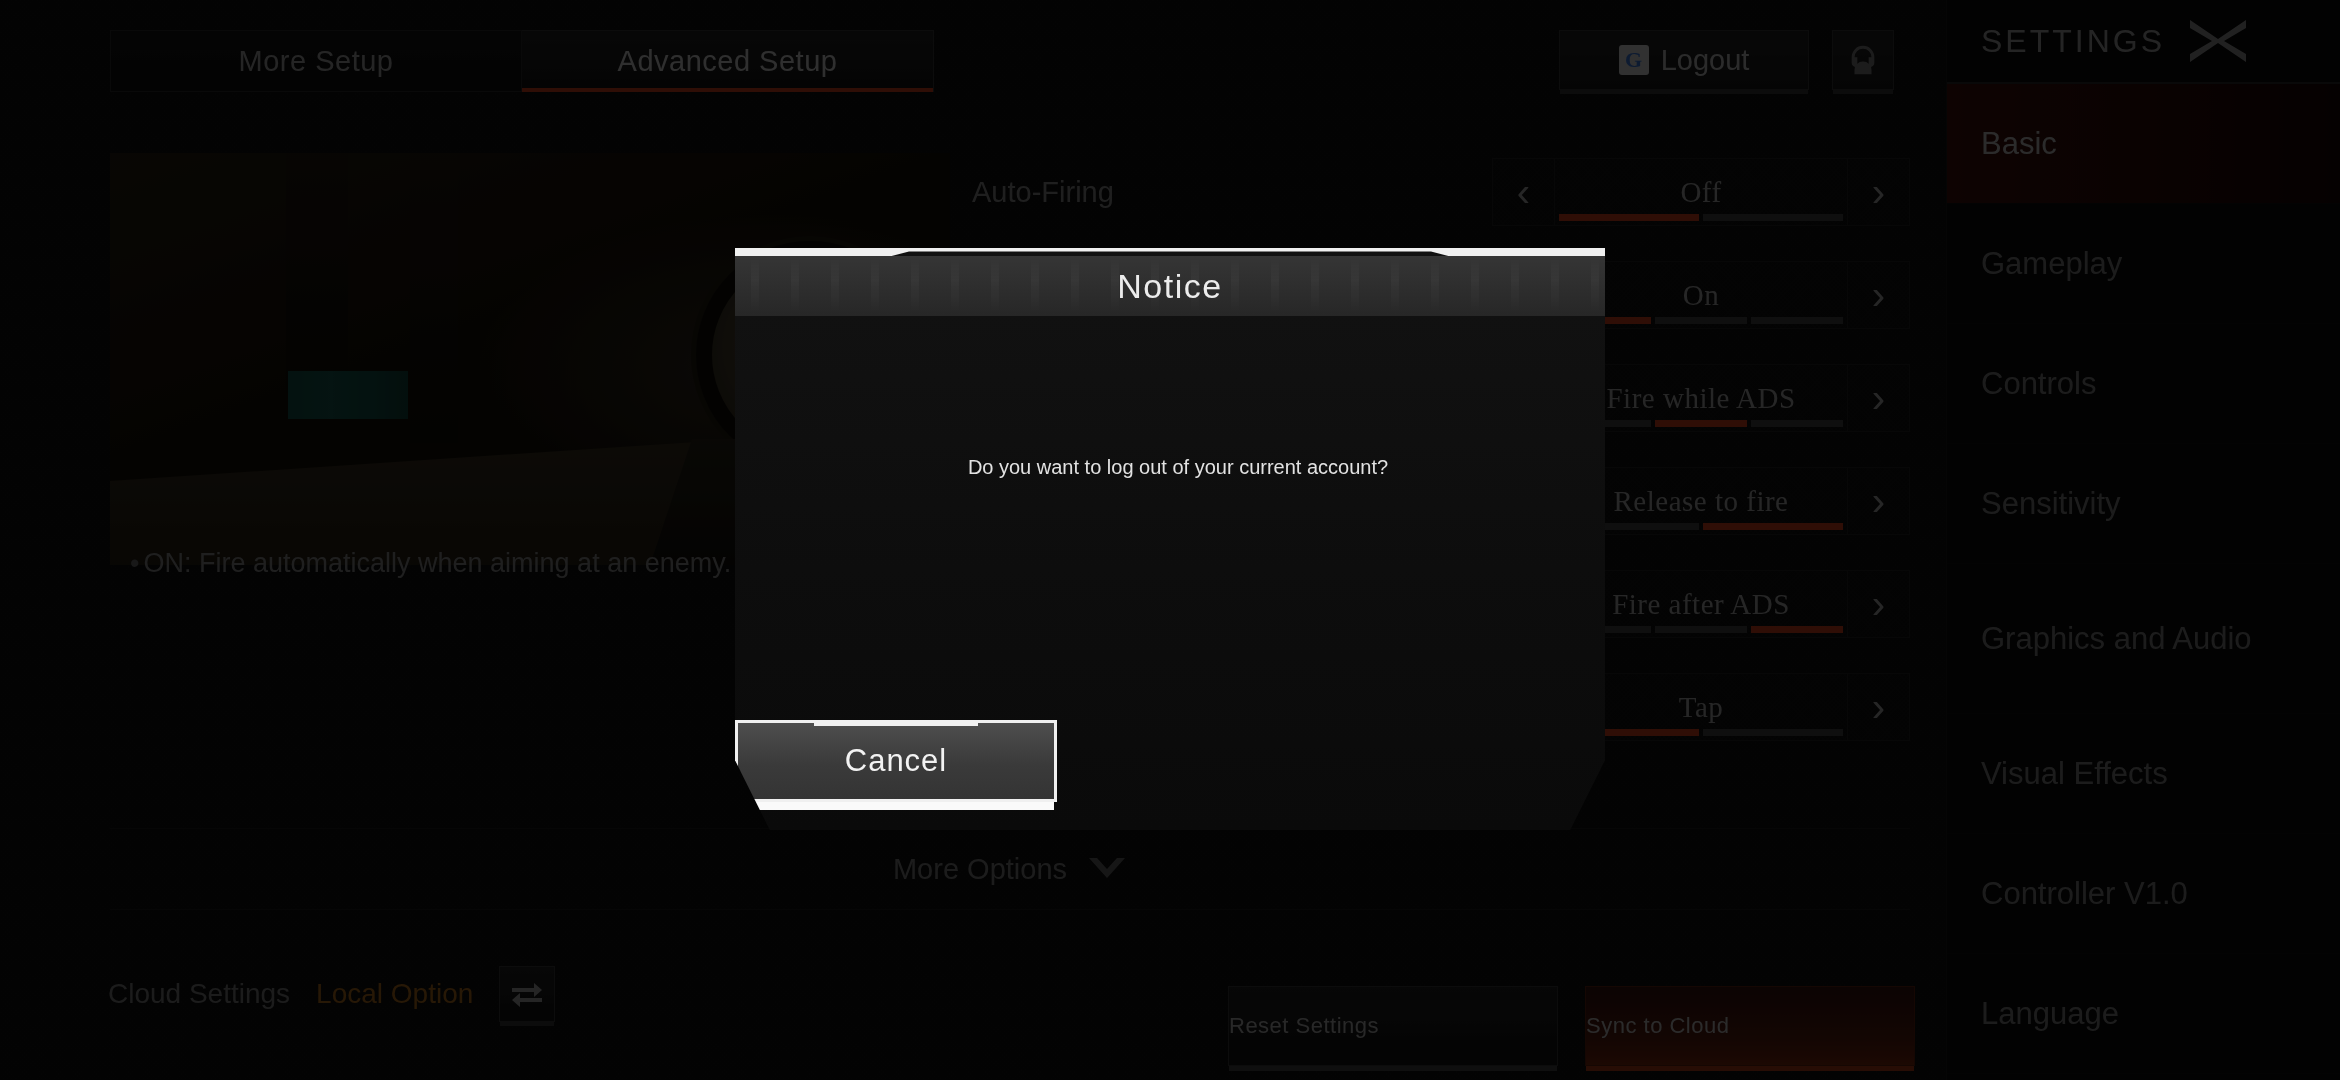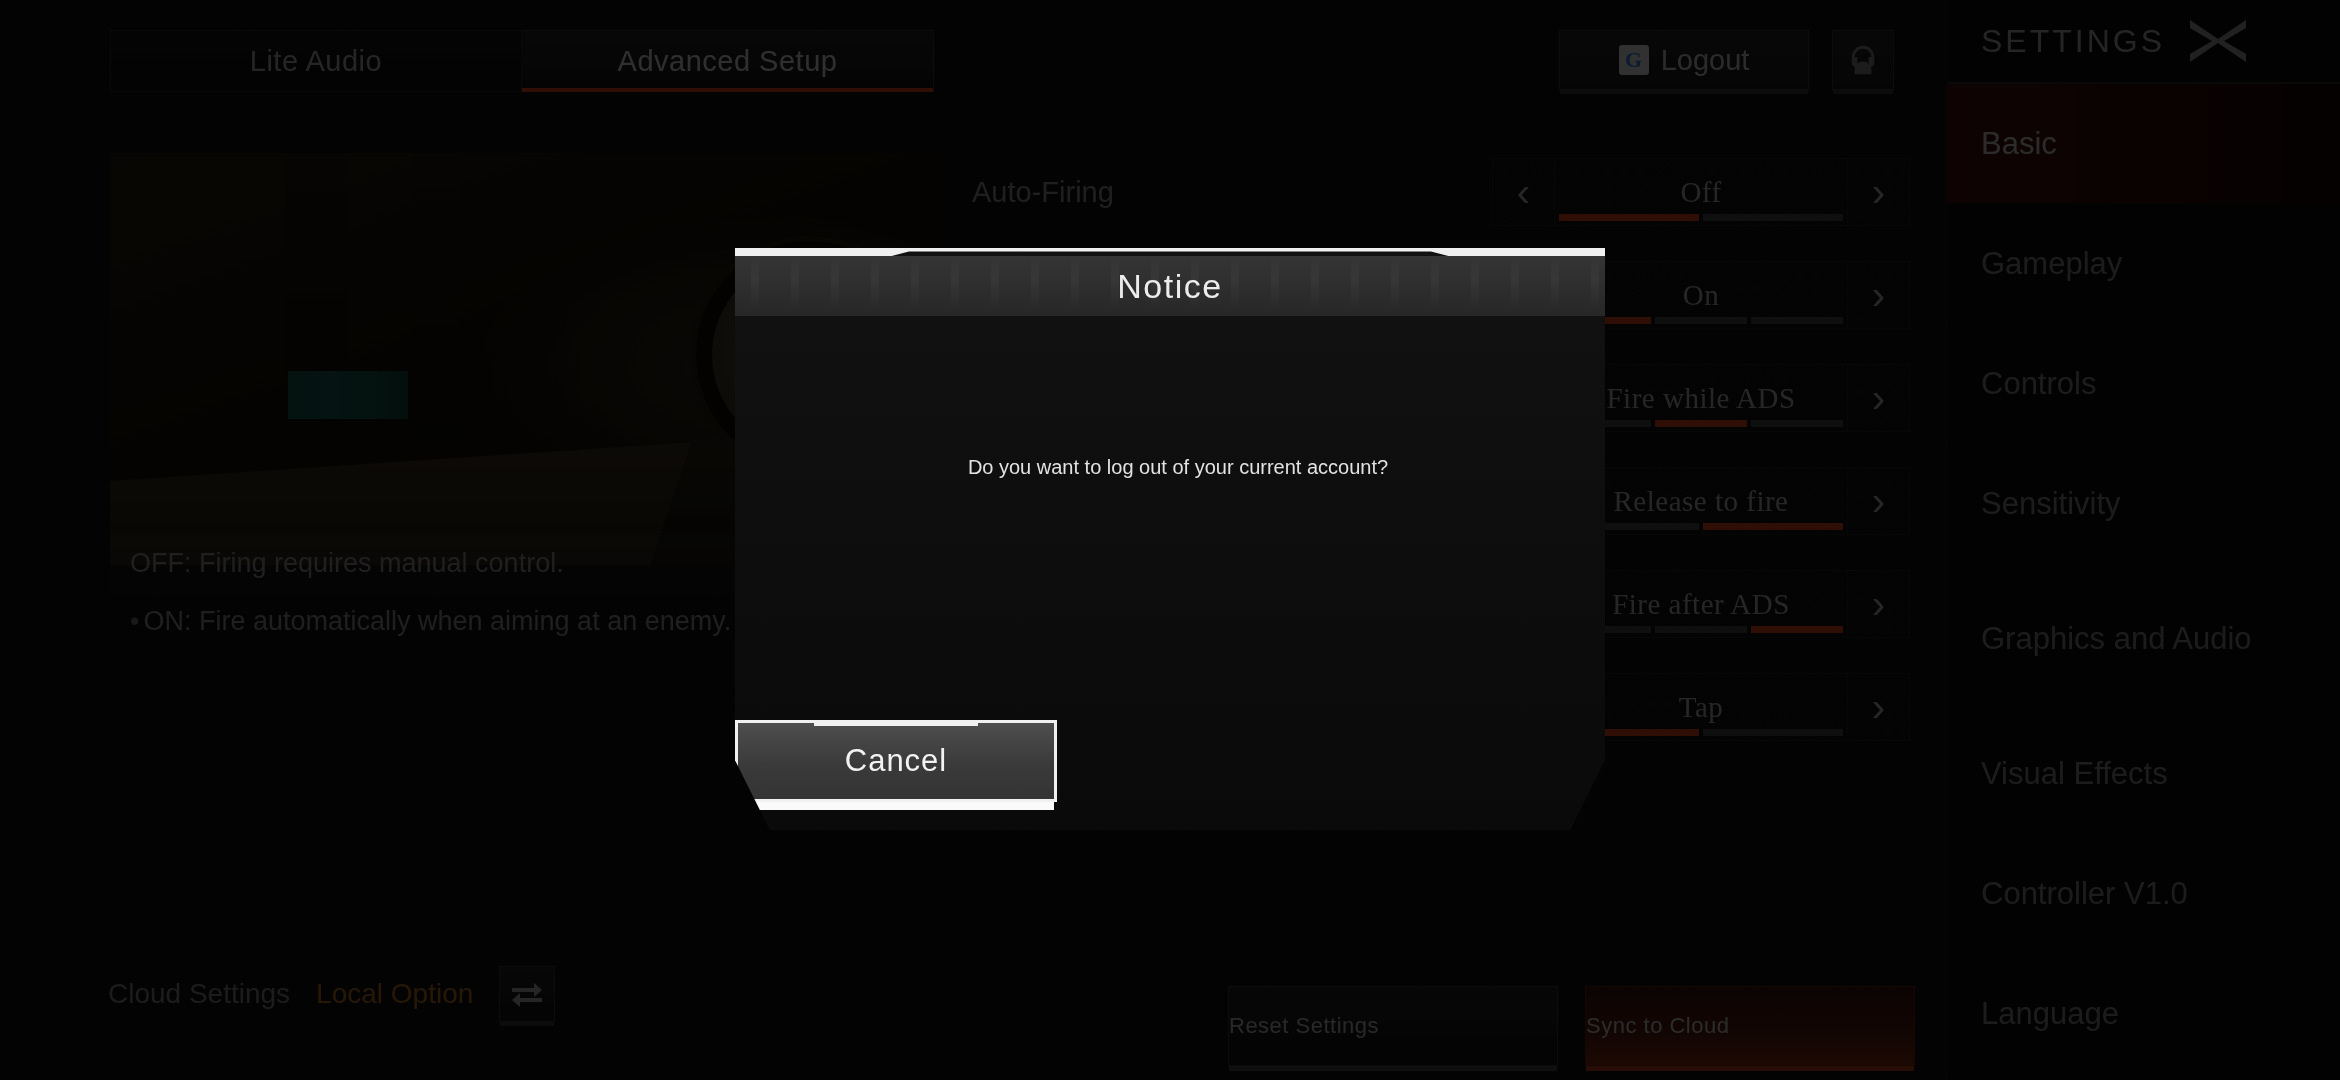--- a/index.html
+++ b/index.html
@@ -313,21 +313,21 @@
 </style>
 </head>
 <body>
 
 <div id="app">
 
   <div id="screen" class="tex">
 
     <div id="tabs">
       <div class="tab">
-        <span>Lite Audio</span>
+        <span>More Setup</span>
       </div>
       <div class="tab active">
         <span>Advanced Setup</span>
       </div>
     </div>
 
     <div id="logout-btn">
       <span class="g-logo">G</span>
       <span>Logout</span>
     </div>
@@ -343,21 +343,20 @@
       <div class="tree1"></div>
       <div class="tree2"></div>
       <div class="ground"></div>
       <div class="billboard"></div>
       <div class="scope"></div>
       <div class="gun"></div>
       <div class="ammo">22</div>
     </div>
 
     <div id="desc">
-      <div class="desc-line first">OFF: Firing requires manual control.</div>
       <div class="desc-line">
         <span class="dot">•</span><span>ON: Fire automatically when aiming at an enemy.</span>
       </div>
     </div>
 
     <div id="rows">
 
       <div class="row">
         <div class="row-label">Auto-Firing</div>
         <div class="stepper">
@@ -441,20 +440,26 @@
               <div class="seg on"></div>
               <div class="seg"></div>
             </div>
           </div>
           <div class="arrow r">›</div>
         </div>
       </div>
 
     </div>
 
+    <div id="more">
+      <span class="lbl">More Options</span>
+      <svg width="40" height="26" viewBox="0 0 40 26">
+        <path d="M2 2 L20 22 L38 2 L30 2 L20 13 L10 2 Z" fill="#6f6f6f"></path>
+      </svg>
+    </div>
 
     <div id="cloud">
       <span class="ct">Cloud Settings</span>
       <span class="ct active">Local Option</span>
       <span id="swap-btn">
         <svg width="34" height="30" viewBox="0 0 34 30">
           <path d="M2 9 h22 v-5 l8 7 -8 7 v-5 H2 Z" fill="#b9b9b9"></path>
           <path d="M32 23 h-22 v5 l-8-7 8-7 v5 h22 Z" fill="#b9b9b9"></path>
         </svg>
       </span>

